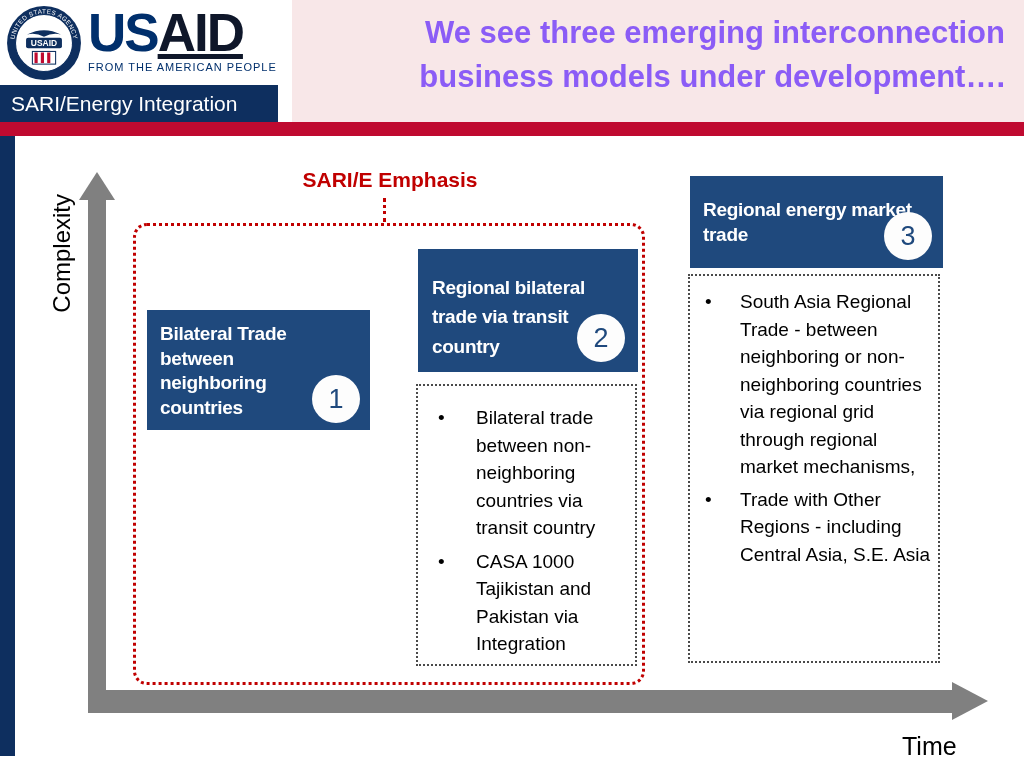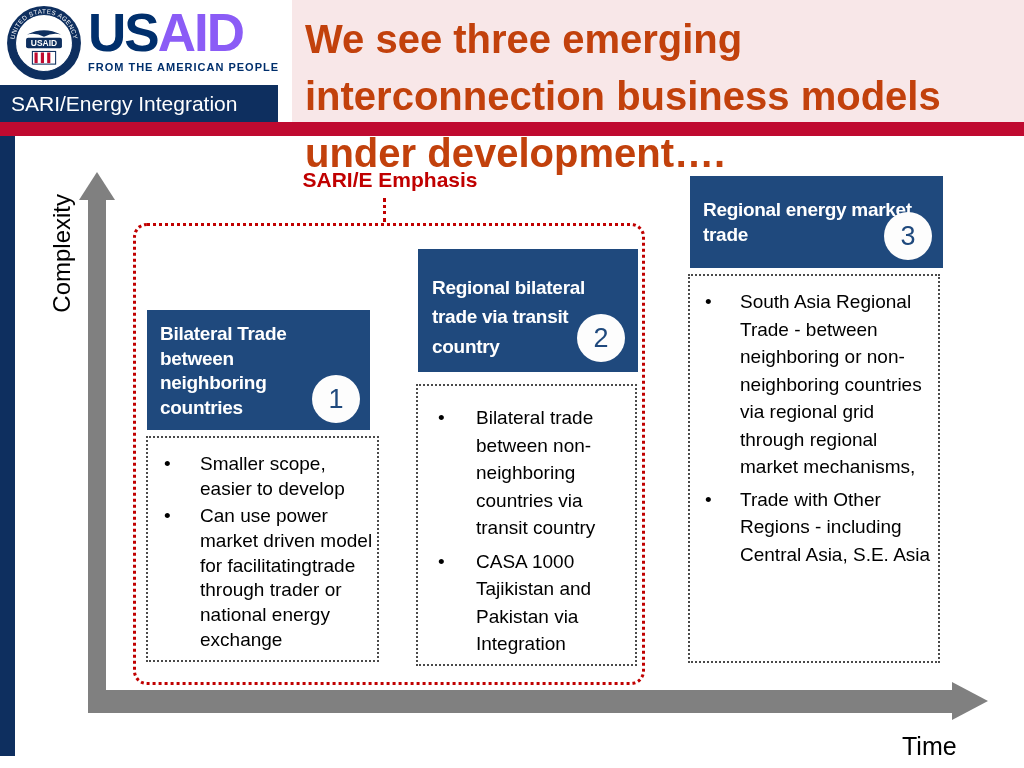--- a/index.html
+++ b/index.html
@@ -7,29 +7,29 @@
     position:relative;width:1024px;height:768px;background:#ffffff;overflow:hidden;
     font-family:"Liberation Sans",sans-serif;color:#000;
   }
   
   .header{position:absolute;left:0;top:0;width:1024px;height:122px;background:#f8e7e8;}
   .logo-block{position:absolute;left:0;top:0;width:292px;height:122px;background:#ffffff;}
   .seal{position:absolute;left:6px;top:5px;width:76px;height:76px;}
   .wordmark{position:absolute;left:88px;top:6px;width:200px;}
   .wordmark .big{font-size:53px;font-weight:bold;letter-spacing:-2px;line-height:1.0;}
   .wordmark .us{color:#002f6c;}
-  .wordmark .aid{color:#8b5cf6;}
-  .tagline{font-size:11px;font-weight:bold;color:#002f6c;letter-spacing:1px;margin-top:2px;white-space:nowrap;}
+  .wordmark .aid{color:#0f172a;text-decoration:underline;}
+  .tagline{font-size:11px;font-weight:normal;color:#002f6c;letter-spacing:1px;margin-top:2px;white-space:nowrap;}
   .sari-band{
     position:absolute;left:0;top:85px;width:278px;height:37px;background:#0e2f5f;
     color:#fff;font-size:21px;line-height:37px;padding-left:11px;box-sizing:border-box;
   }
   .slide-title{
     position:absolute;left:305px;top:11px;width:700px;
-    font-size:40px;font-weight:bold;color:#c2410c;text-align:left;line-height:1.42;
+    font-size:31px;font-weight:bold;color:#8b5cf6;text-align:right;line-height:1.42;
   }
   .red-band{position:absolute;left:0;top:122px;width:1024px;height:14px;background:#bf0a30;}
   .left-bar{position:absolute;left:0;top:136px;width:15px;height:620px;background:#0e2f5f;}
 
   
   .y-shaft{position:absolute;left:88px;top:198px;width:18px;height:515px;background:#808080;}
   .y-head{position:absolute;left:79px;top:172px;width:0;height:0;
     border-left:18px solid transparent;border-right:18px solid transparent;border-bottom:28px solid #808080;}
   .x-shaft{position:absolute;left:88px;top:690px;width:866px;height:23px;background:#808080;}
   .x-head{position:absolute;left:952px;top:682px;width:0;height:0;
@@ -124,26 +124,20 @@
   <div class="x-head"></div>
   <div class="y-label">Complexity</div>
   <div class="x-label">Time</div>
 
   <div class="emphasis-label">SARI/E Emphasis</div>
   <div class="emphasis-connector"></div>
   <div class="emphasis-rect"></div>
 
   <div class="panel-header p1-header">Bilateral Trade between neighboring countries</div>
   <div class="num-circle p1-circle">1</div>
-  <div class="panel-body p1-body">
-    <ul>
-      <li>Smaller scope, easier to develop</li>
-      <li>Can use power market driven model for facilitatingtrade through trader or national energy exchange</li>
-    </ul>
-  </div>
 
   <div class="panel-header p2-header">Regional bilateral trade via transit country</div>
   <div class="num-circle p2-circle">2</div>
   <div class="panel-body p2-body">
     <ul>
       <li>Bilateral trade between non-neighboring countries via transit country</li>
       <li>CASA 1000 Tajikistan and Pakistan via Integration</li>
     </ul>
   </div>
 

